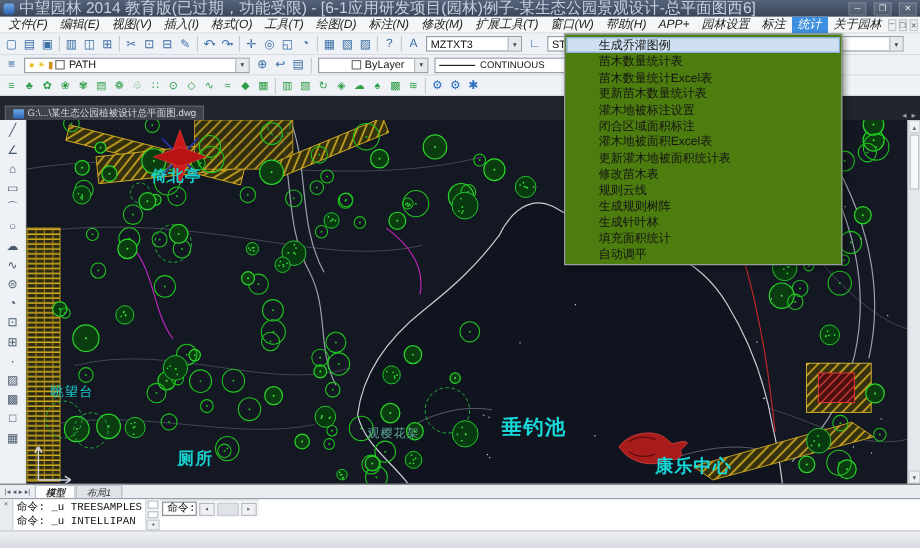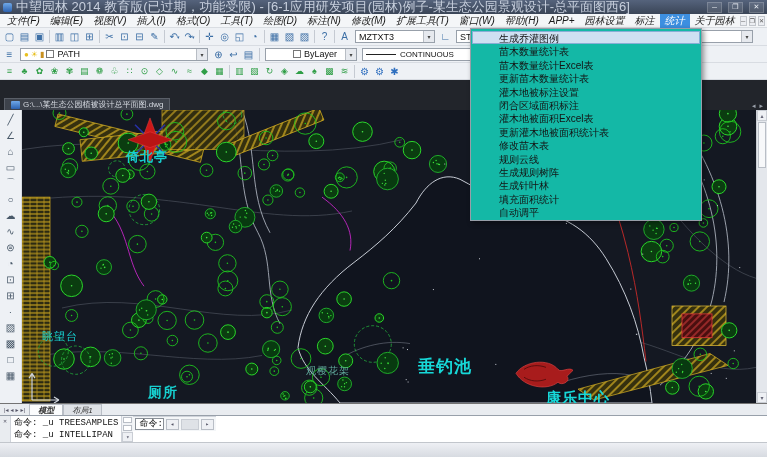--- a/index.html
+++ b/index.html
@@ -29,21 +29,21 @@
   .ico .caret { font-size:5px; margin-left:-1px; color:#3b6ea5; }
   .tb-sep { width:1px; height:13px; background:#c5cad2; margin:0 2px; flex:0 0 auto; }
   .combo { display:inline-flex; align-items:center; height:13px; background:#fff; border:1px solid #98a0aa; font-size:9px; color:#111; padding-left:3px; margin:0 2px; flex:0 0 auto; }
   .combo .arr { width:11px; height:11px; margin-left:auto; background:#e6e9ee; border-left:1px solid #b8bdc4; display:flex; align-items:center; justify-content:center; font-size:6px; color:#444; }
   .w80{width:80px;} .w90{width:90px;} .w202{width:202px;} .w188{width:188px;} .w92{width:92px;padding-left:27px;} .w122{width:122px;} .w120{width:120px;}
   .swatch { width:8px; height:8px; border:1px solid #777; background:#fff; margin-right:3px; flex:0 0 auto; }
   .lstate { font-size:8px; margin-right:2px; }
   .ltline { width:30px; height:1px; background:#222; margin-right:4px; flex:0 0 auto; }
 
   
-  .doctabs { height:30px; background:#22252b; display:flex; align-items:flex-end; padding-left:4px; flex:0 0 auto;text-align:center; }
+  .doctabs { height:20px; background:#22252b; display:flex; align-items:flex-end; padding-left:4px; flex:0 0 auto;text-align:center; }
   .doctab { height:12px; background:#3d424b; border:1px solid #5a5f68; border-bottom:none; color:#d5d9e0; font-size:8px; display:flex; align-items:center; padding:0 6px; gap:3px; }
   .dwgico { width:9px; height:8px; background:linear-gradient(#6fa8e8,#2c62b0); border-radius:1px; flex:0 0 auto; }
   .tabarrows { margin-left:auto; color:#9aa0aa; font-size:7px; padding-right:4px; display:flex; gap:4px; }
 
   
   .main { flex:1 1 auto; display:flex; min-height:0; }
   .drawbar { width:22px; background:#eef1f5; border-right:1px solid #d8dce2; display:flex; flex-direction:column; align-items:center; padding-top:1px; overflow:hidden; }
   .drawbar .ico { width:18px; height:16px; color:#4a5a6a; font-size:10px; }
   .canvas { flex:1; position:relative; background:#141822; overflow:hidden; }
   .canvas svg { position:absolute; inset:0; width:100%; height:100%; }
@@ -68,21 +68,21 @@
   .cmd-vscroll { width:12px; display:flex; flex-direction:column; border-left:1px solid #cfd3da; background:#f1f3f6; align-items:stretch; }
   .cmd-vthumb { height:10px; background:#fff; border:1px solid #b9bec6; margin:1px; }
   .cmd-input-row { display:flex; height:15px; border-top:1px solid #cfd3da; align-items:center; background:#f4f6f8; }
   .cmd-input { flex:1; border:1px solid #8a9098; margin:1px 2px; height:12px; line-height:10px; padding-left:3px; background:#fff; }
   .hs-btn { width:13px; height:11px; border:1px solid #b9bec6; background:#eef0f4; font-size:6px; display:flex; align-items:center; justify-content:center; color:#556; margin-right:2px; flex:0 0 auto; }
   .hs-gap { width:18px; height:11px; background:#dfe2e7; border:1px solid #c9cdd4; margin-right:2px; }
 
   .statusbar { height:15px; background:linear-gradient(#eef0f4,#d7dbe1); border-top:1px solid #c2c6cc; flex:0 0 auto; }
 
   
-  .dropdown { position:absolute; left:470px; top:28px; width:232px; background:#14b8a6; border:1px solid #979ea8; box-shadow:2px 2px 5px rgba(0,0,0,.4); z-index:50; padding:2px 1px; font-size:10px; color:#141414; }
+  .dropdown { position:absolute; left:470px; top:28px; width:232px; background:#4d7c0f; border:1px solid #979ea8; box-shadow:2px 2px 5px rgba(0,0,0,.4); z-index:50; padding:2px 1px; font-size:10px; color:#141414; }
   .dd-item { height:13.4px; line-height:13.4px; padding-left:26px; white-space:nowrap; border:1px solid transparent; }
   .dd-item.hl { background:#cfe0f2; border:1px solid #88aed6; }
 </style>
 </head>
 <body>
 
 <div class="app">
 
   <div class="titlebar">
     <span class="appico"></span>

